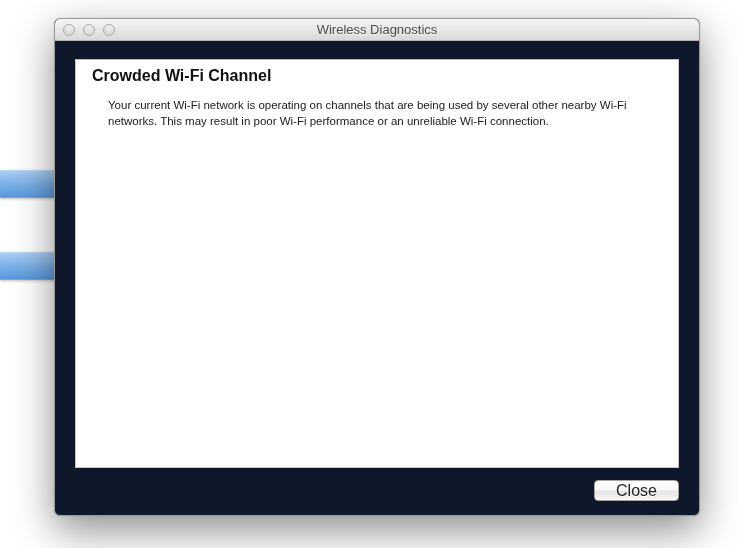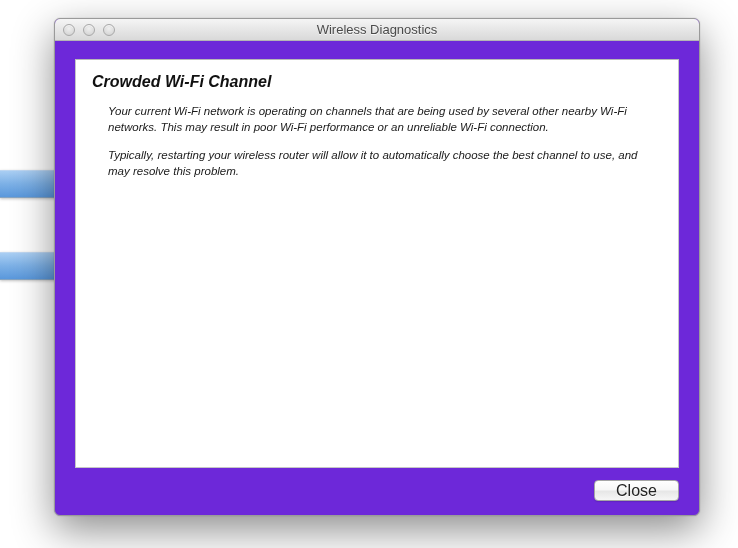--- a/index.html
+++ b/index.html
@@ -27,21 +27,21 @@
       z-index: 0;
     }
     .behind-decoration.first { top: 170px; }
     .behind-decoration.second { top: 252px; }
     .window {
       position: absolute;
       left: 54px;
       top: 18px;
       width: 646px;
       height: 498px;
-      background: #6d28d9;
+      background: #0f172a;
       border: 1px solid #9a9a9a;
       border-radius: 6px;
       box-shadow: 0 14px 40px rgba(0,0,0,0.45), 0 0 0 1px rgba(0,0,0,0.04);
       overflow: hidden;
       z-index: 10;
       display: flex;
       flex-direction: column;
     }
     .titlebar {
       height: 22px;
@@ -81,23 +81,22 @@
       display: flex;
       flex-direction: column;
     }
     .content-box {
       flex: 1;
       background: #ffffff;
       border-top: 1px solid #b8b8b8;
       border-left: 1px solid #c6c6c6;
       border-right: 1px solid #c6c6c6;
       border-bottom: 1px solid #c6c6c6;
-      padding: 13px 16px;
+      padding: 7px 16px;
       overflow: auto;
-      font-style: italic;
     }
     .content-title {
       font-size: 16px;
       font-weight: bold;
       color: #111;
       margin-bottom: 12px;
     }
     .content-body p {
       font-size: 11.5px;
       line-height: 1.4;
@@ -139,20 +138,19 @@
       <div class="traffic-button"></div>
     </div>
     <div class="window-title">Wireless Diagnostics</div>
   </div>
 
   <div class="content-area">
     <div class="content-box">
       <div class="content-title">Crowded Wi-Fi Channel</div>
       <div class="content-body">
         <p>Your current Wi-Fi network is operating on channels that are being used by several other nearby Wi-Fi networks.  This may result in poor Wi-Fi performance or an unreliable Wi-Fi connection.</p>
-        <p>Typically, restarting your wireless router will allow it to automatically choose the best channel to use, and may resolve this problem.</p>
       </div>
     </div>
     <div class="button-row">
       <button class="aqua-button">Close</button>
     </div>
   </div>
 </div>
 
 </body></html>

